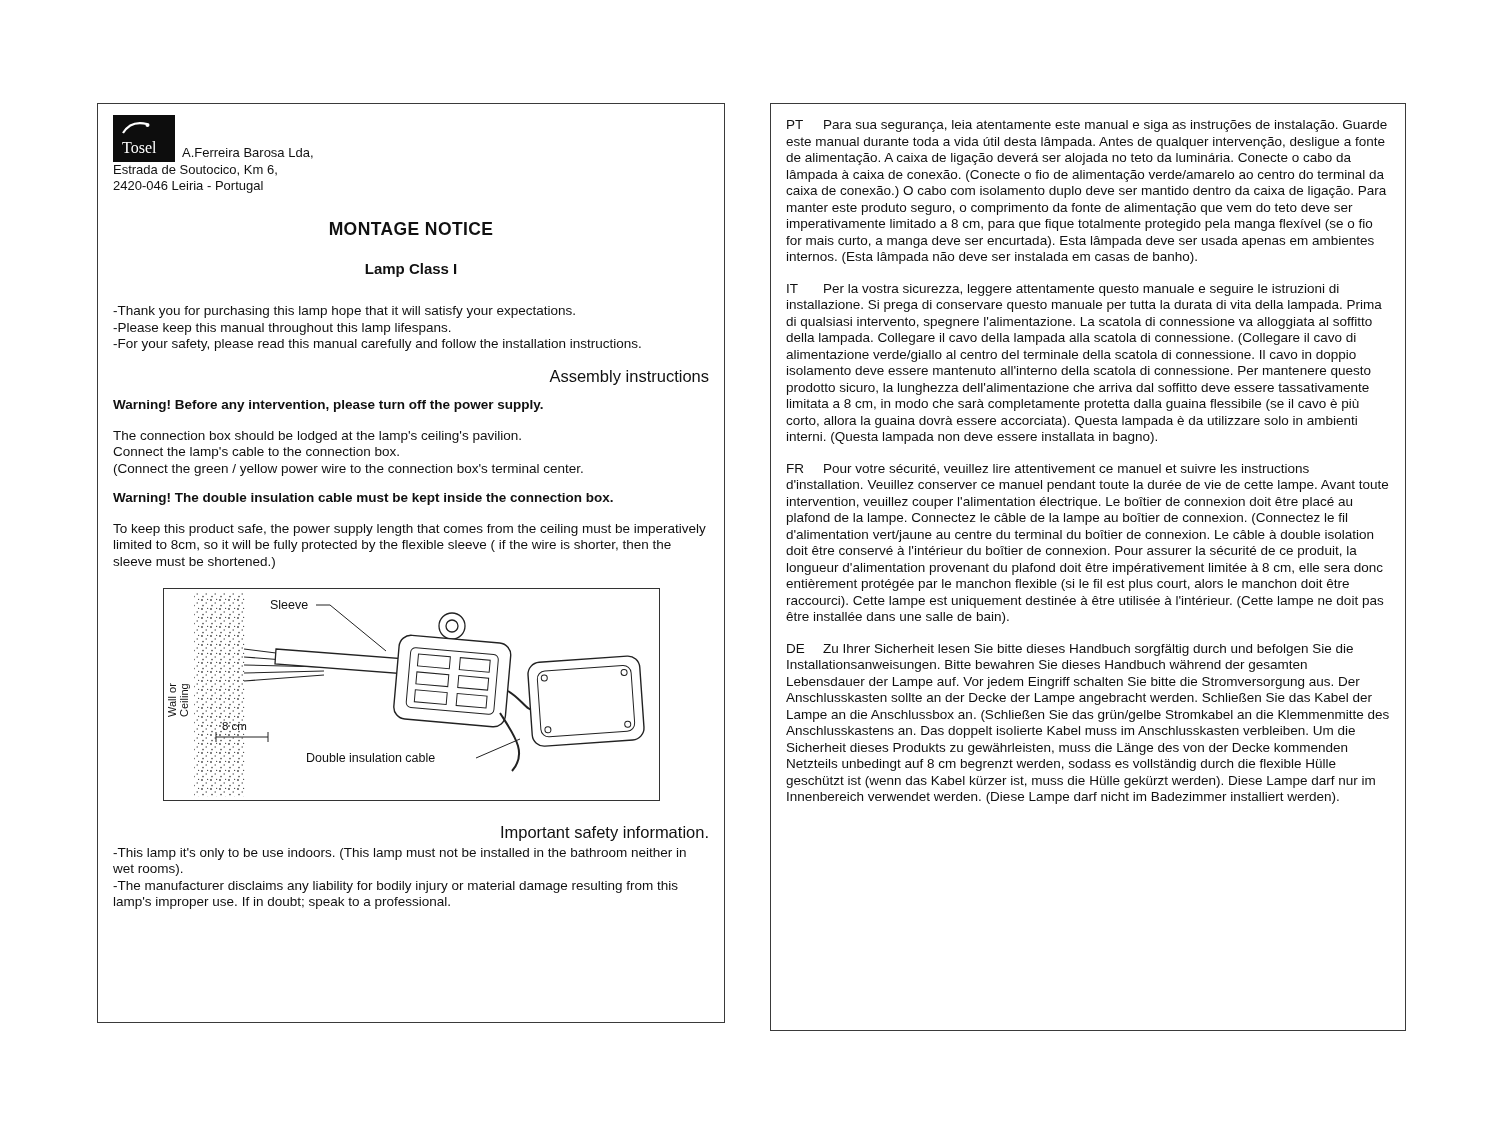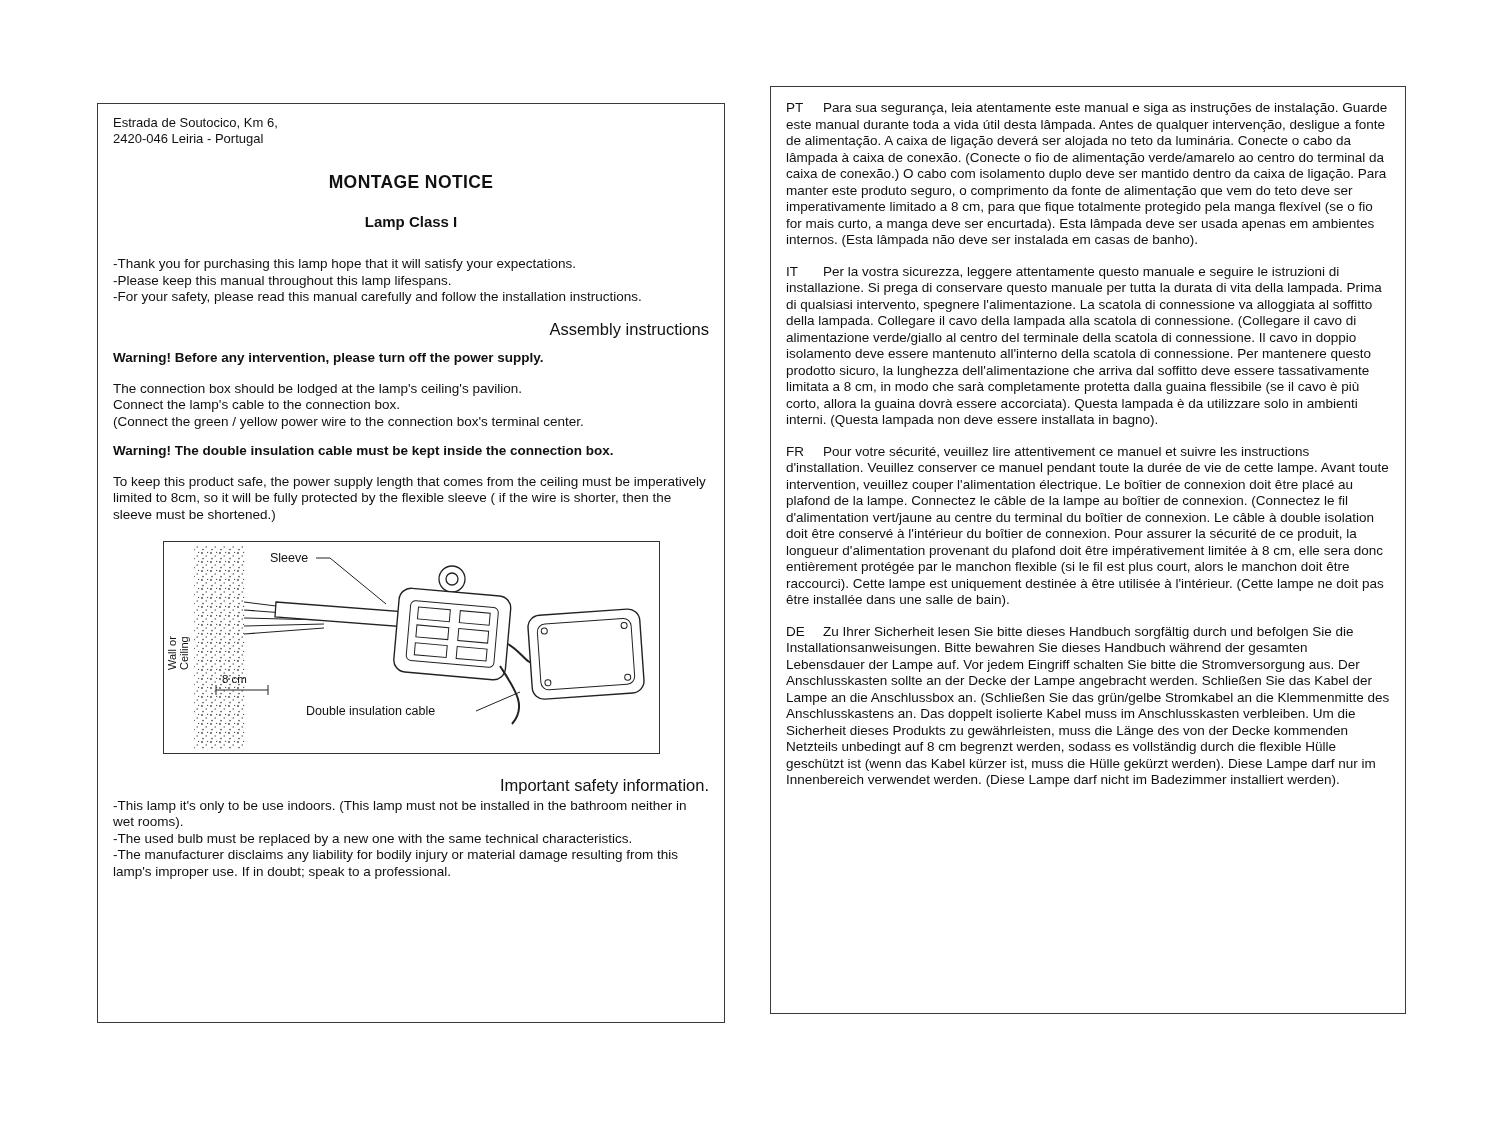--- a/index.html
+++ b/index.html
@@ -6,21 +6,21 @@
   body{
     width:1500px;height:1125px;background:#ffffff;position:relative;
     font-family:"Liberation Sans",sans-serif;color:#111;
     -webkit-font-smoothing:antialiased;
   }
   .page{
     position:absolute;background:#fff;border:1px solid #3a3a3a;
     box-sizing:border-box;font-size:13.5px;line-height:16.5px;
   }
   .left-page{left:97px;top:103px;width:628px;height:920px;padding:11px 15px;}
-  .right-page{left:770px;top:86px;width:636px;height:928px;padding:13px 15px;}
+  .right-page{left:770px;top:103px;width:636px;height:928px;padding:13px 15px;}
 
   .logo-row{display:flex;align-items:flex-end;gap:7px;}
   .logo-box{width:62px;height:47px;flex:0 0 auto;}
   .addr-line{font-size:13px;line-height:16px;}
   .addr-first{margin-bottom:1px;}
 
   .doc-title{text-align:center;font-size:17.5px;font-weight:700;letter-spacing:.4px;margin-top:27px;}
   .doc-subtitle{text-align:center;font-size:15px;font-weight:700;margin-top:23px;}
 
   .intro-block{margin-top:26px;}
@@ -39,20 +39,31 @@
   .safety-block{margin-top:4px;}
 
   .trans-para{margin:0 0 15px 0;}
   .lang-code{display:inline-block;min-width:22px;margin-right:15px;}
 </style>
 </head>
 <body>
 
 <div class="page left-page">
 
+  <div class="logo-row">
+    <div class="logo-box">
+      <svg viewBox="0 0 62 47">
+        <rect x="0" y="0" width="62" height="47" fill="#0d0d0d"></rect>
+        <path d="M10,18 Q18,5 34,9" stroke="#fff" stroke-width="2.2" fill="none"></path>
+        <circle cx="34.5" cy="10" r="2" fill="#fff"></circle>
+        <text x="9" y="38" fill="#fff" font-size="16" font-family="Liberation Serif, serif">Tosel</text>
+      </svg>
+    </div>
+    <div class="addr-line addr-first">A.Ferreira Barosa Lda,</div>
+  </div>
   <div class="addr-line">Estrada de Soutocico, Km 6,</div>
   <div class="addr-line">2420-046 Leiria - Portugal</div>
 
   <div class="doc-title">MONTAGE NOTICE</div>
   <div class="doc-subtitle">Lamp Class I</div>
 
   <div class="intro-block">
     <div>-Thank you for purchasing this lamp hope that it will satisfy your expectations.</div>
     <div>-Please keep this manual throughout this lamp lifespans.</div>
     <div>-For your safety, please read this manual carefully and follow the installation instructions.</div>
@@ -143,21 +154,20 @@
 
       <text x="142" y="173" font-size="12.5" fill="#111">Double insulation cable</text>
       <path d="M312,169 L356,150" stroke="#222" stroke-width="1" fill="none"></path>
     </svg>
   </div>
 
   <div class="section-heading safety-heading">Important safety information.</div>
 
   <div class="safety-block">
     <div>-This lamp it's only to be use indoors. (This lamp must not be installed in the bathroom neither in wet rooms).</div>
-    <div>-The used bulb must be replaced by a new one with the same technical characteristics.</div>
     <div>-The manufacturer disclaims any liability for bodily injury or material damage resulting from this lamp's improper use. If in doubt; speak to a professional.</div>
   </div>
 </div>
 
 <div class="page right-page">
 
   <p class="trans-para">
     <span class="lang-code">PT</span><span>Para sua segurança, leia atentamente este manual e siga as instruções de instalação. Guarde este manual durante toda a vida útil desta lâmpada. Antes de qualquer intervenção, desligue a fonte de alimentação. A caixa de ligação deverá ser alojada no teto da luminária. Conecte o cabo da lâmpada à caixa de conexão. (Conecte o fio de alimentação verde/amarelo ao centro do terminal da caixa de conexão.) O cabo com isolamento duplo deve ser mantido dentro da caixa de ligação. Para manter este produto seguro, o comprimento da fonte de alimentação que vem do teto deve ser imperativamente limitado a 8 cm, para que fique totalmente protegido pela manga flexível (se o fio for mais curto, a manga deve ser encurtada). Esta lâmpada deve ser usada apenas em ambientes internos. (Esta lâmpada não deve ser instalada em casas de banho).</span>
   </p>
 

